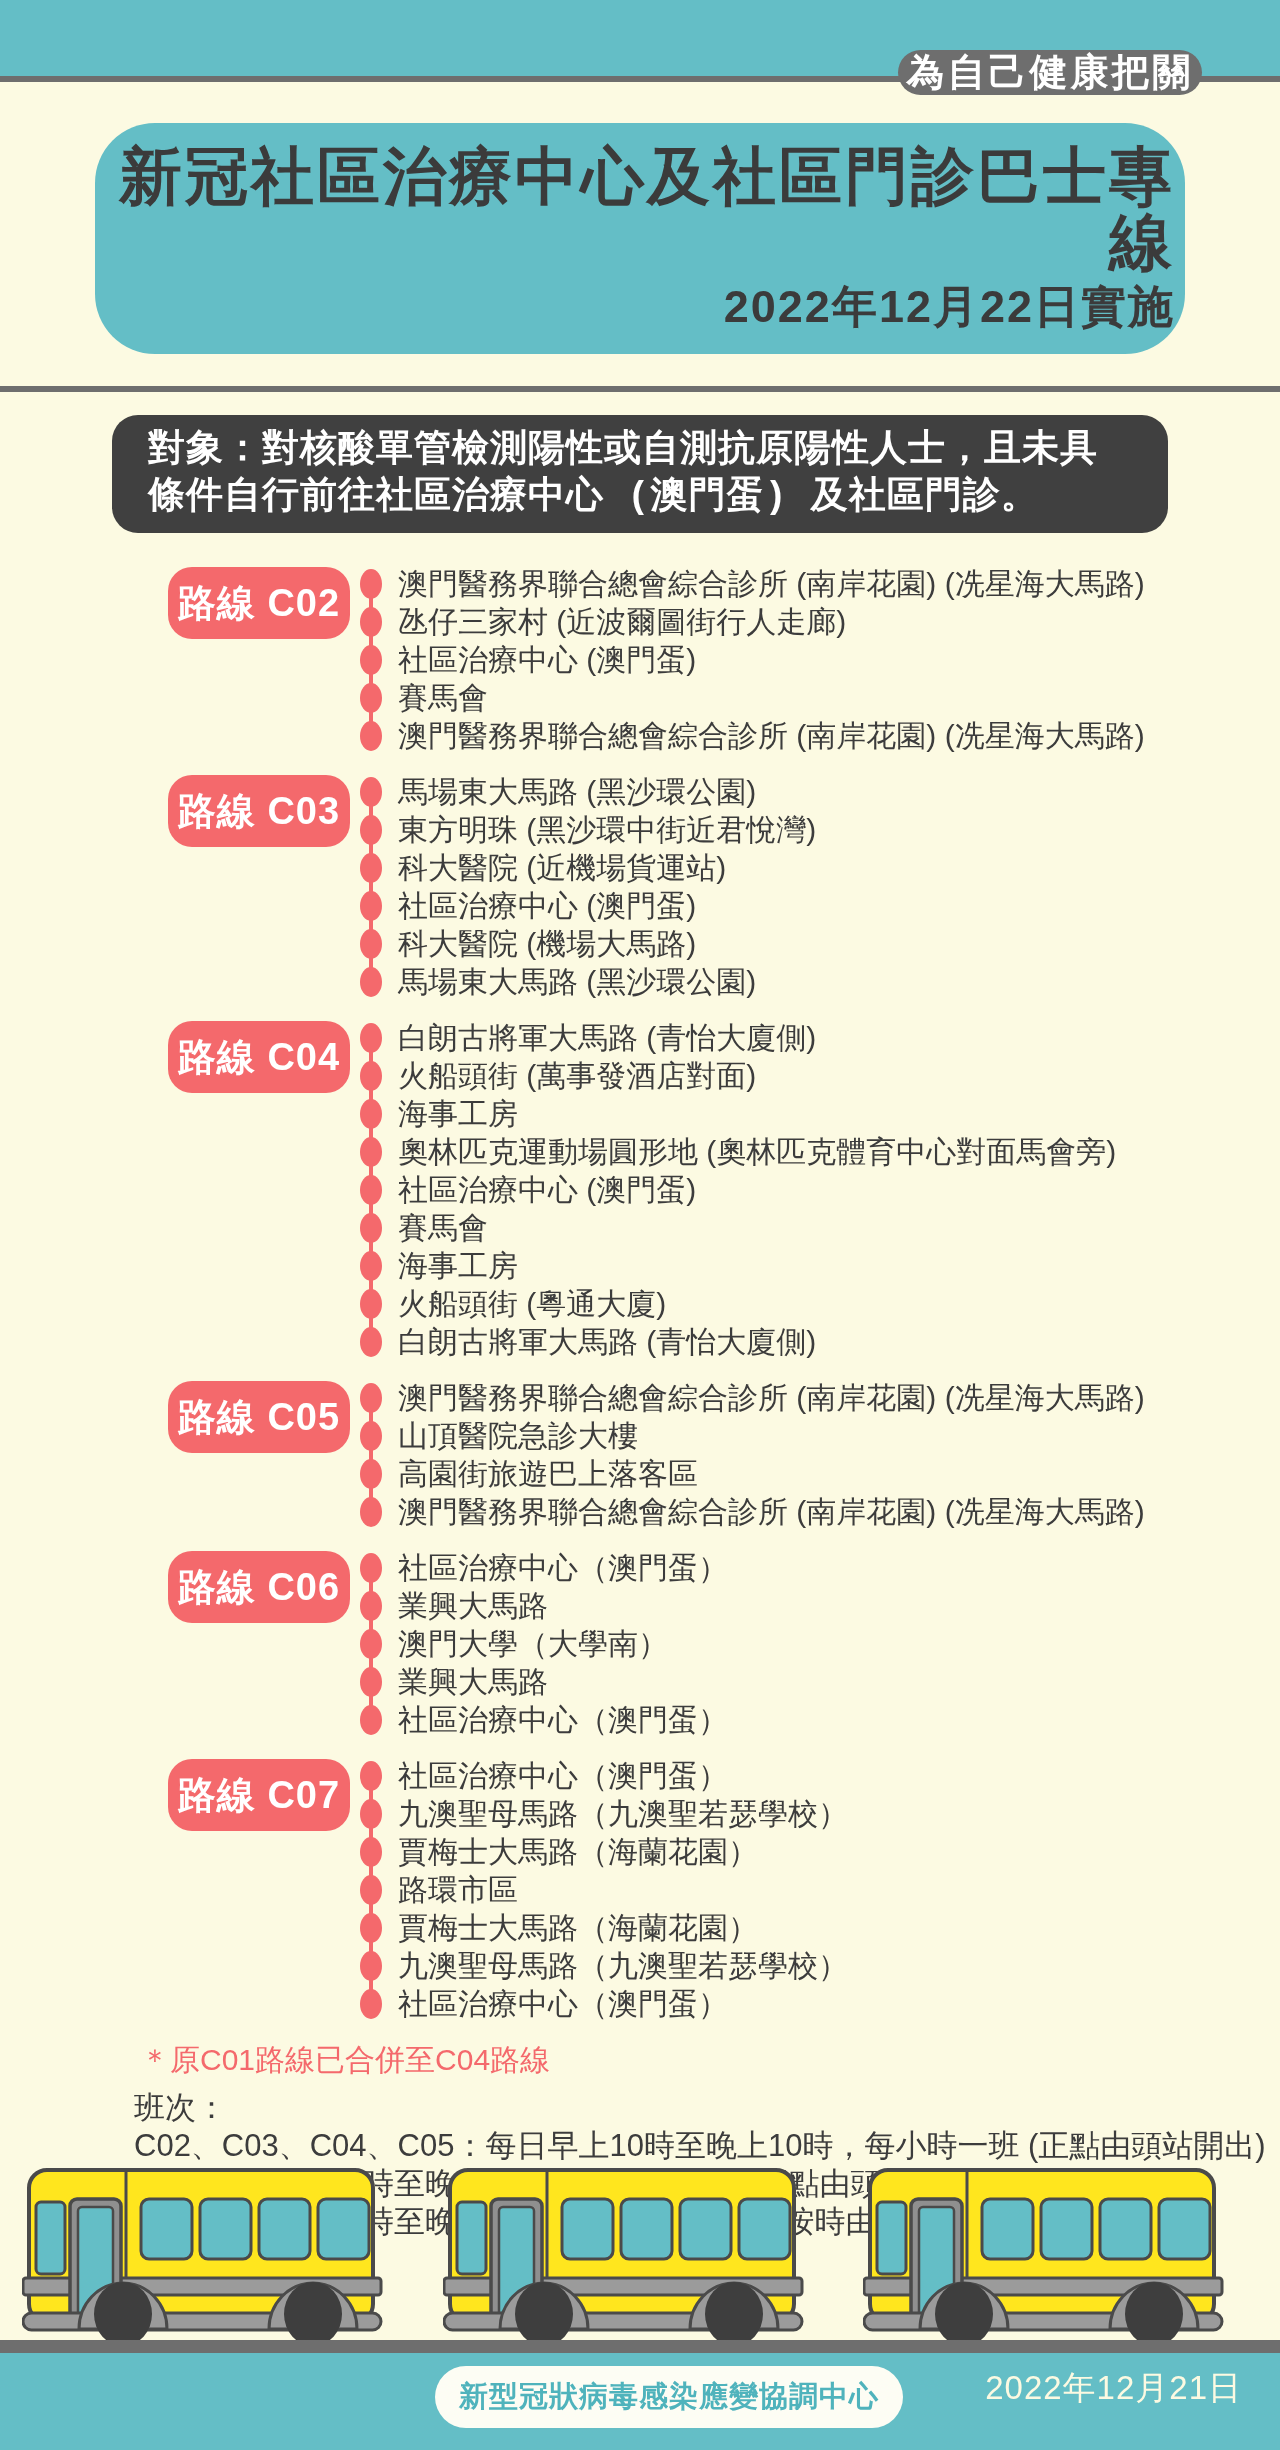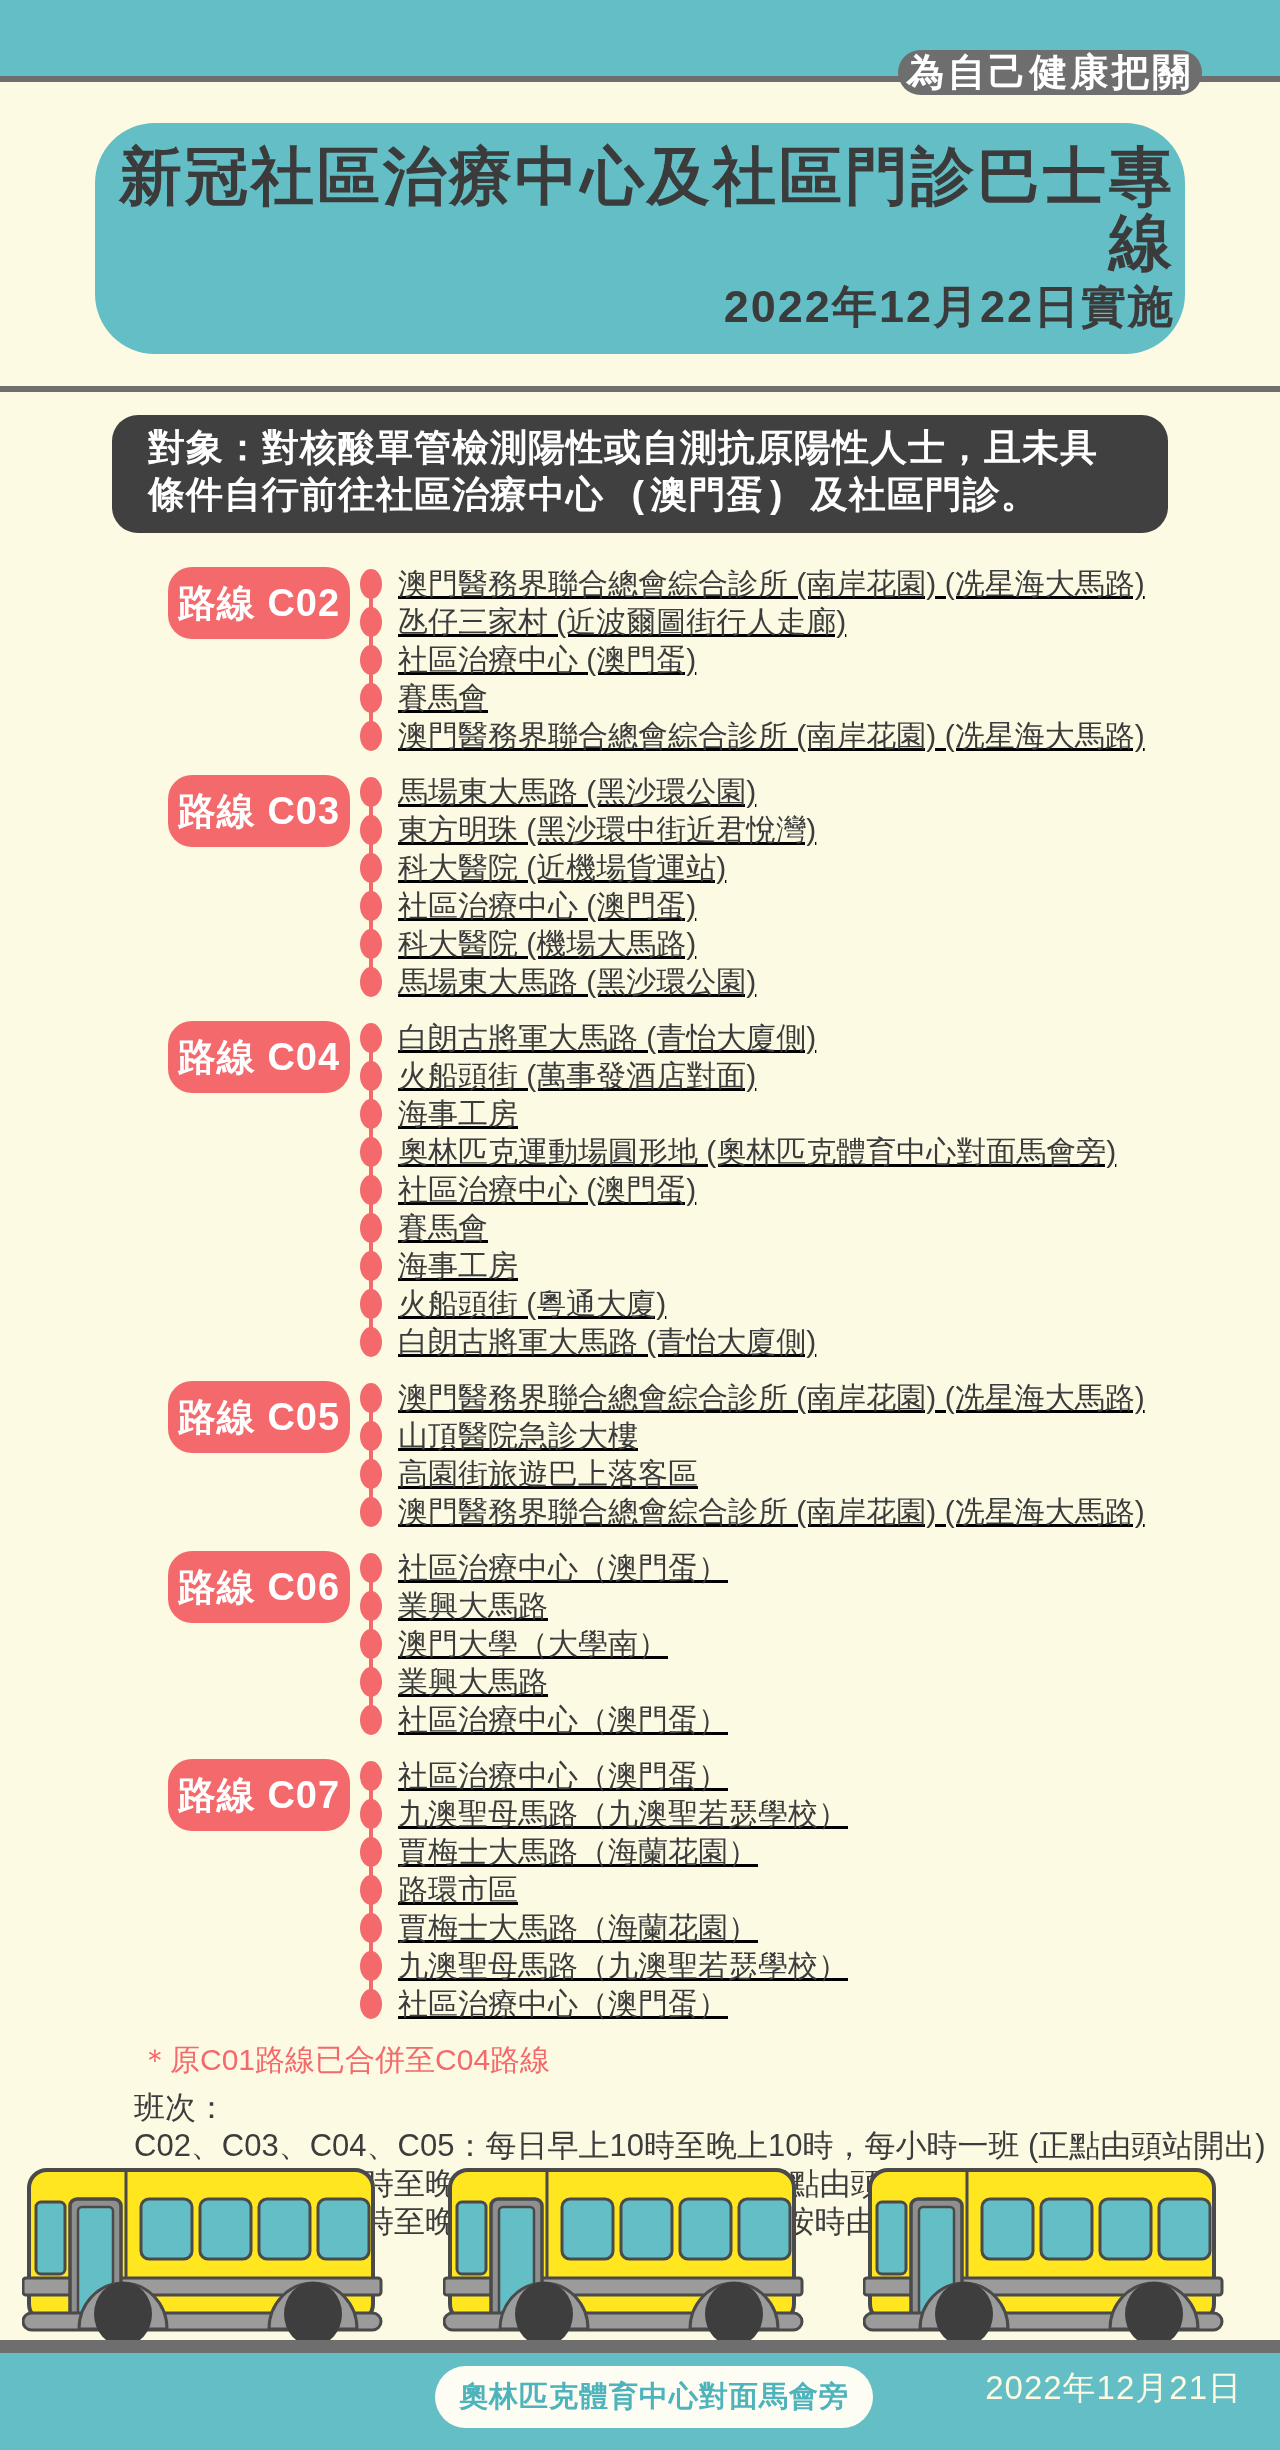--- a/index.html
+++ b/index.html
@@ -21,21 +21,21 @@
 
   .notice{margin:23px 112px 0;background:#404040;border-radius:26px;padding:12px 36px;font-family:Liberation Mono, monospace;}
   .notice p{margin:0;color:#FFFFFF;font-size:37px;font-weight:700;line-height:47px;letter-spacing:1px;}
 
   
   .routes{margin:32px 0 0 168px;}
   .route{display:flex;align-items:flex-start;margin-bottom:18px;}
   .route-label{flex:0 0 182px;height:72px;margin-top:2px;background:#F4696C;border-radius:24px;
     color:#FFFFFF;font-size:38px;font-weight:700;letter-spacing:1px;
     display:flex;align-items:center;justify-content:center;}
-  .stops{list-style:none;margin:0 8px 0 2px;padding:0;position:relative;text-decoration:underline;}
+  .stops{list-style:none;margin:0 8px 0 2px;padding:0;position:relative;}
   .stops::before{content:"";position:absolute;left:17px;top:19px;bottom:19px;width:4px;background:#F4696C;}
   .stop{position:relative;padding-left:46px;line-height:38px;font-size:30px;font-weight:500;
     color:#3C3C3C;white-space:nowrap;}
   .dot{position:absolute;left:8px;top:50%;transform:translateY(-50%);width:22px;height:30px;
     border-radius:50%;background:#F4696C;}
 
   .footnote{margin:4px 0 0 140px;color:#F4696C;font-size:30px;font-weight:500;line-height:38px;}
   .schedule{margin:10px 0 0 134px;color:#3C3C3C;font-size:31px;font-weight:500;line-height:38px;}
 
   
@@ -199,17 +199,17 @@
       <path d="M56 163 A44 46 0 0 1 144 163 Z" fill="#9B9B9B" stroke="#4A4A4A" stroke-width="3"></path>
       <path d="M246 163 A44 46 0 0 1 334 163 Z" fill="#9B9B9B" stroke="#4A4A4A" stroke-width="3"></path>
       <ellipse cx="100" cy="148" rx="29" ry="32" fill="#3E3E3E"></ellipse>
       <ellipse cx="290" cy="148" rx="29" ry="32" fill="#3E3E3E"></ellipse>
     </svg>
   </div>
 
   <div class="road"></div>
 
   <div class="footer">
-    <div class="org-pill">奧林匹克體育中心對面馬會旁</div>
+    <div class="org-pill">新型冠狀病毒感染應變協調中心</div>
     <div class="footer-date">2022年12月21日</div>
   </div>
 
 </div>
 
 </body></html>

